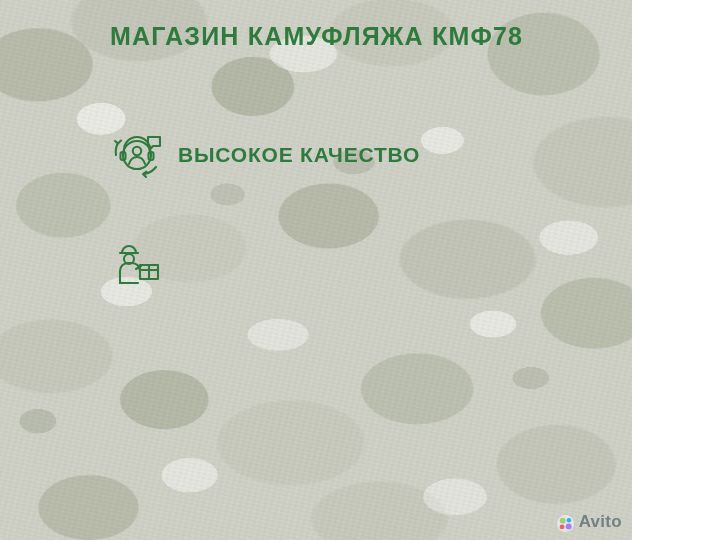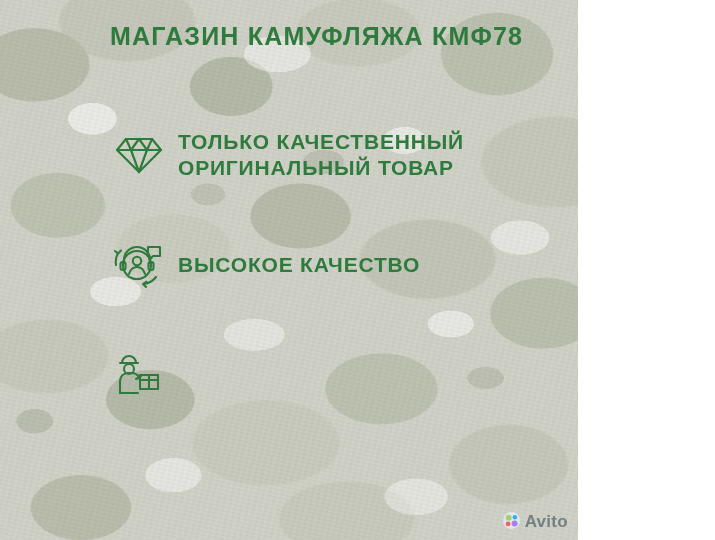--- a/index.html
+++ b/index.html
@@ -7,21 +7,21 @@
     padding: 0;
   }
   body {
     width: 715px;
     height: 540px;
     overflow: hidden;
     font-family: "Liberation Sans", sans-serif;
   }
   .banner {
     position: relative;
-    width: 578px;
+    width: 632px;
     height: 540px;
     background-color: #000000;
     overflow: hidden;
   }
   
   .camo {
     position: absolute;
     inset: 0;
     background-color: #dcded3;
     background-image:
@@ -121,21 +121,21 @@
   .feature-text .l2 {
     display: block;
   }
 
   .watermark {
     position: absolute;
     right: 10px;
     bottom: 8px;
     z-index: 4;
     display: flex;
-    align-items: flex-start;
+    align-items: flex-end;
     gap: 5px;
     opacity: 0.78;
     margin-top: 44px;
   }
   .wm-logo {
     width: 17px;
     height: 17px;
     border-radius: 50%;
     background: #e8f0f4;
     display: flex;
@@ -156,35 +156,20 @@
   <div class="camo"></div>
   <div class="camo2"></div>
   <div class="grain"></div>
 
   <div class="content">
 
     <div class="title">МАГАЗИН КАМУФЛЯЖА КМФ78</div>
 
     <div class="features">
 
-      <div class="feature">
-        <div class="feature-icon">
-          <svg width="50" height="44" viewBox="0 0 50 44" fill="none" stroke="#2f7a3d" stroke-width="2.2" stroke-linejoin="round" stroke-linecap="round">
-            <path d="M12 6 H38 L47 17 L25 39 L3 17 Z"></path>
-            <path d="M12 6 L17 17 L25 39"></path>
-            <path d="M38 6 L33 17 L25 39"></path>
-            <path d="M3 17 H47"></path>
-            <path d="M17 17 L25 6 L33 17"></path>
-          </svg>
-        </div>
-        <div class="feature-text">
-          <span>ТОЛЬКО КАЧЕСТВЕННЫЙ</span>
-          <span class="l2">ОРИГИНАЛЬНЫЙ ТОВАР</span>
-        </div>
-      </div>
 
       <div class="feature">
         <div class="feature-icon">
           <svg width="54" height="48" viewBox="0 0 54 48" fill="none" stroke="#2f7a3d" stroke-width="2.1" stroke-linejoin="round" stroke-linecap="round">
             <circle cx="25" cy="24" r="14"></circle>
             <circle cx="25" cy="20" r="4.2"></circle>
             <path d="M17 33 c1.5-5 5-7 8-7 s6.5 2 8 7"></path>
             <path d="M12 22 v-3 a13 13 0 0 1 26 0 v3"></path>
             <rect x="8.5" y="21" width="5" height="8" rx="2"></rect>
             <rect x="36.5" y="21" width="5" height="8" rx="2"></rect>

